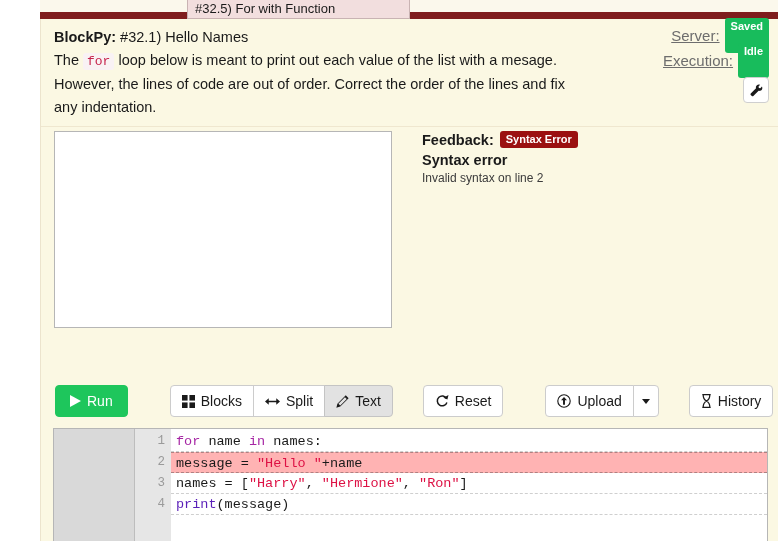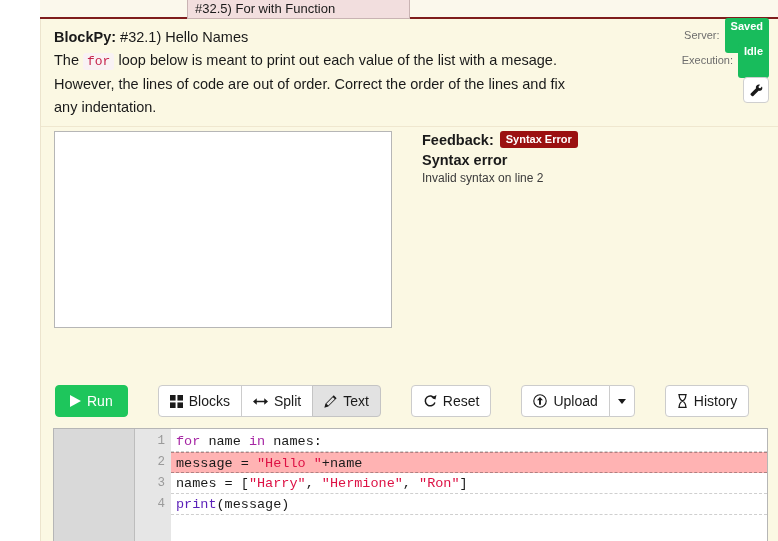--- a/index.html
+++ b/index.html
@@ -14,21 +14,21 @@
     width: 778px; height: 541px;
     background: #ffffff;
     overflow: hidden;
   }
 
   
   .tabstrip {
     position: absolute;
     left: 40px; top: 0; right: 0; height: 19px;
     background: #fbf8ec;
-    border-bottom: 2px solid #7f1d1d;
+    border-bottom: 7px solid #7f1d1d;
     box-sizing: border-box;
   }
   .tab-pill {
     position: absolute;
     left: 147px; top: 0;
     width: 223px; height: 19px;
     background: #f2dede;
     border: 1px solid #c9b3b3;
     border-top: none;
     box-sizing: border-box;
@@ -87,22 +87,23 @@
   }
   .status-row {
     display: flex;
     justify-content: flex-end;
     align-items: center;
     gap: 5px;
     height: 22px;
     margin-bottom: 3px;
   }
   .status-label {
-    font-size: 11px;
+    font-size: 15px;
     color: #6d6d6d;
+    text-decoration: underline;
   }
   .badge {
     display: inline-block;
     background: #18bc5c;
     color: #ffffff;
     font-size: 11px;
     font-weight: bold;
     padding: 2px 6px 21px 6px;
     border-radius: 3px;
     line-height: 12px;
@@ -211,21 +212,21 @@
   .btn-run {
     background: #1ec65c;
     border-color: #1ec65c;
     color: #ffffff;
     font-weight: normal;
     padding: 0 14px;
     margin-right: 14px;
   }
   .group { display: flex; margin-right: 14px; }
   .group .btn { border-radius: 0; margin-left: -1px; }
-  .group .btn:first-child { border-radius: 4px 0 0 4px; margin-left: 0; }
+  .group .btn:first-child { border-radius: 4px 0 0 4px; margin-left: 12px; }
   .group .btn:last-child { border-radius: 0 4px 4px 0; }
   .btn-active {
     background: #e2e2e2;
     border-color: #c4c4c4;
   }
   .btn-caret { padding: 0 8px; }
   .caret {
     width: 0; height: 0;
     border-left: 4px solid transparent;
     border-right: 4px solid transparent;

